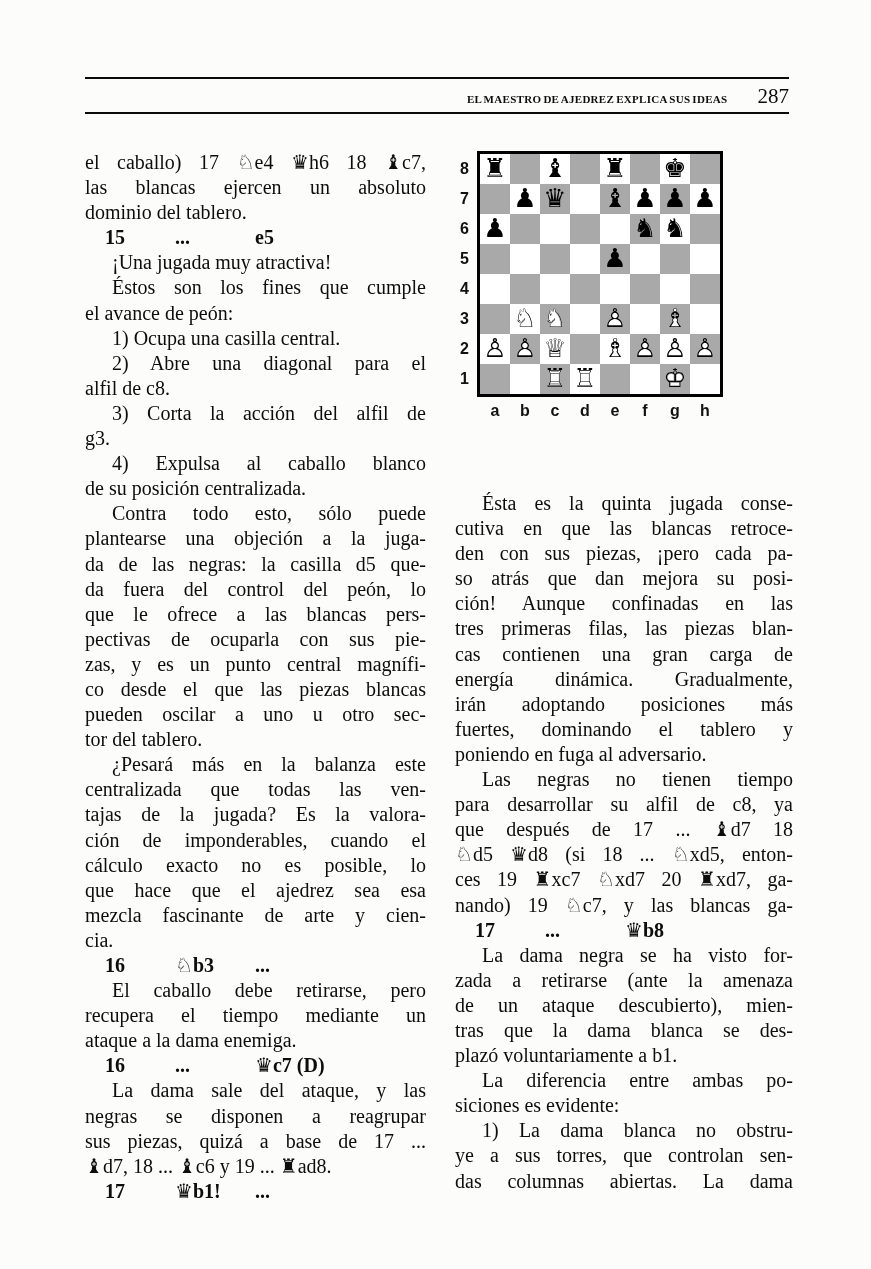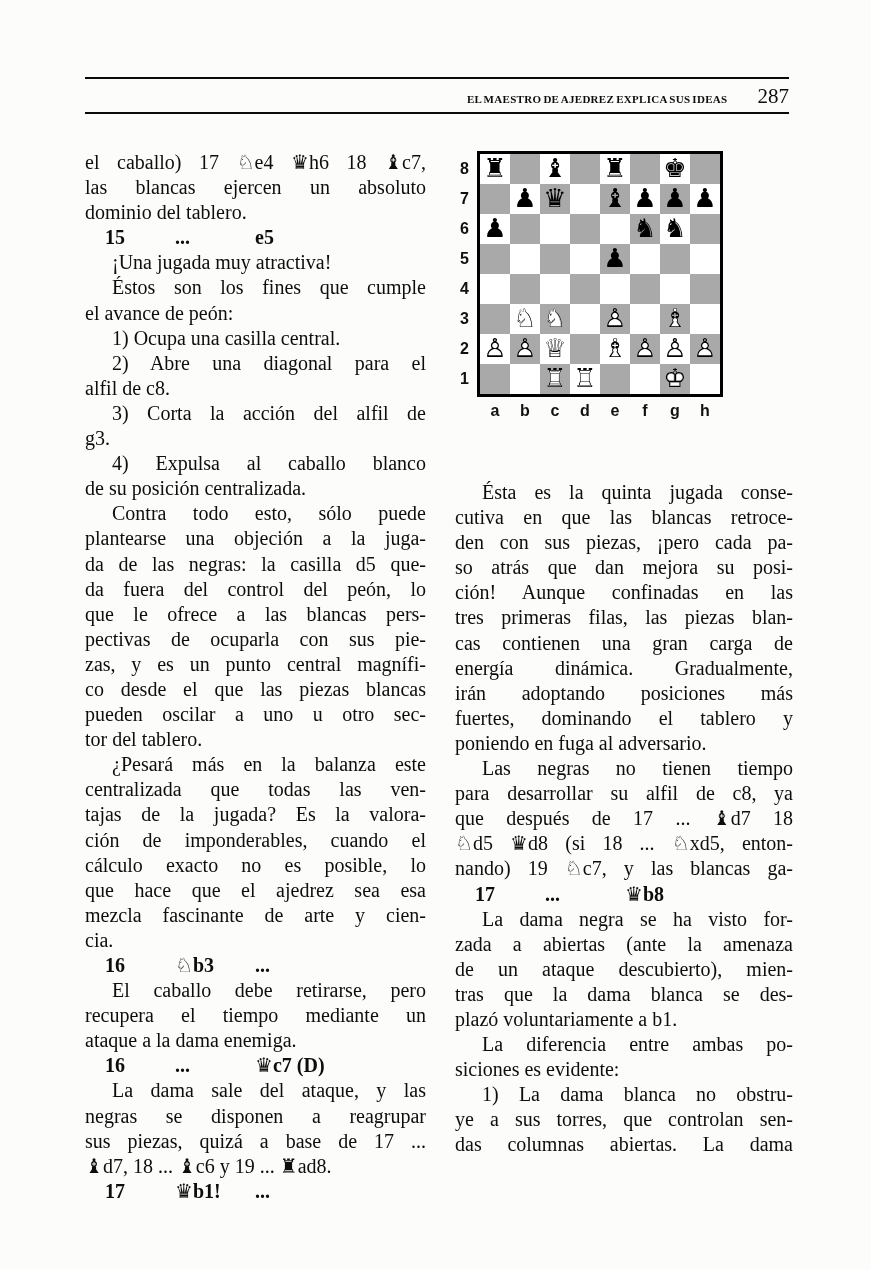--- a/index.html
+++ b/index.html
@@ -23,21 +23,21 @@
   }
   .head-title{
     font-size:11px;letter-spacing:.3px;word-spacing:-1px;
     font-weight:600;
   }
   .head-page{font-size:21px;font-weight:400;margin-left:30px;}
 
   
   .col{position:absolute;width:341px;}
   .col-left{left:85px;top:150px;}
-  .col-right-text{left:455px;top:480px;width:338px;}
+  .col-right-text{left:455px;top:491px;width:338px;}
   .line{
     height:25.1px;line-height:25.1px;font-size:20px;
     text-align:justify;text-align-last:justify;
   }
   .line.nj{text-align-last:left;}
   .line.indent{padding-left:27px;}
   .line.move{display:flex;font-weight:bold;text-align-last:left;}
   .move .m1{margin-left:20px;width:70px;}
   .move .m2{width:80px;}
   .move .m3{flex:1;}
@@ -369,28 +369,29 @@
       <div class="line">tres primeras filas, las piezas blan-</div>
       <div class="line">cas contienen una gran carga de</div>
       <div class="line">energía dinámica. Gradualmente,</div>
       <div class="line">irán adoptando posiciones más</div>
       <div class="line">fuertes, dominando el tablero y</div>
       <div class="line nj">poniendo en fuga al adversario.</div>
       <div class="line indent">Las negras no tienen tiempo</div>
       <div class="line">para desarrollar su alfil de c8, ya</div>
       <div class="line">que después de 17 ... ♝d7 18</div>
       <div class="line">♘d5 ♛d8 (si 18 ... ♘xd5, enton-</div>
+      <div class="line">ces 19 ♜xc7 ♘xd7 20 ♜xd7, ga-</div>
       <div class="line">nando) 19 ♘c7, y las blancas ga-</div>
       <div class="line move">
         <span class="m1">17</span>
         <span class="m2">...</span>
         <span class="m3">♛b8</span>
       </div>
       <div class="line indent">La dama negra se ha visto for-</div>
-      <div class="line">zada a abiertas (ante la amenaza</div>
+      <div class="line">zada a retirarse (ante la amenaza</div>
       <div class="line">de un ataque descubierto), mien-</div>
       <div class="line">tras que la dama blanca se des-</div>
       <div class="line nj">plazó voluntariamente a b1.</div>
       <div class="line indent">La diferencia entre ambas po-</div>
       <div class="line nj">siciones es evidente:</div>
       <div class="line indent">1) La dama blanca no obstru-</div>
       <div class="line">ye a sus torres, que controlan sen-</div>
       <div class="line">das columnas abiertas. La dama</div>
     </div>
 

